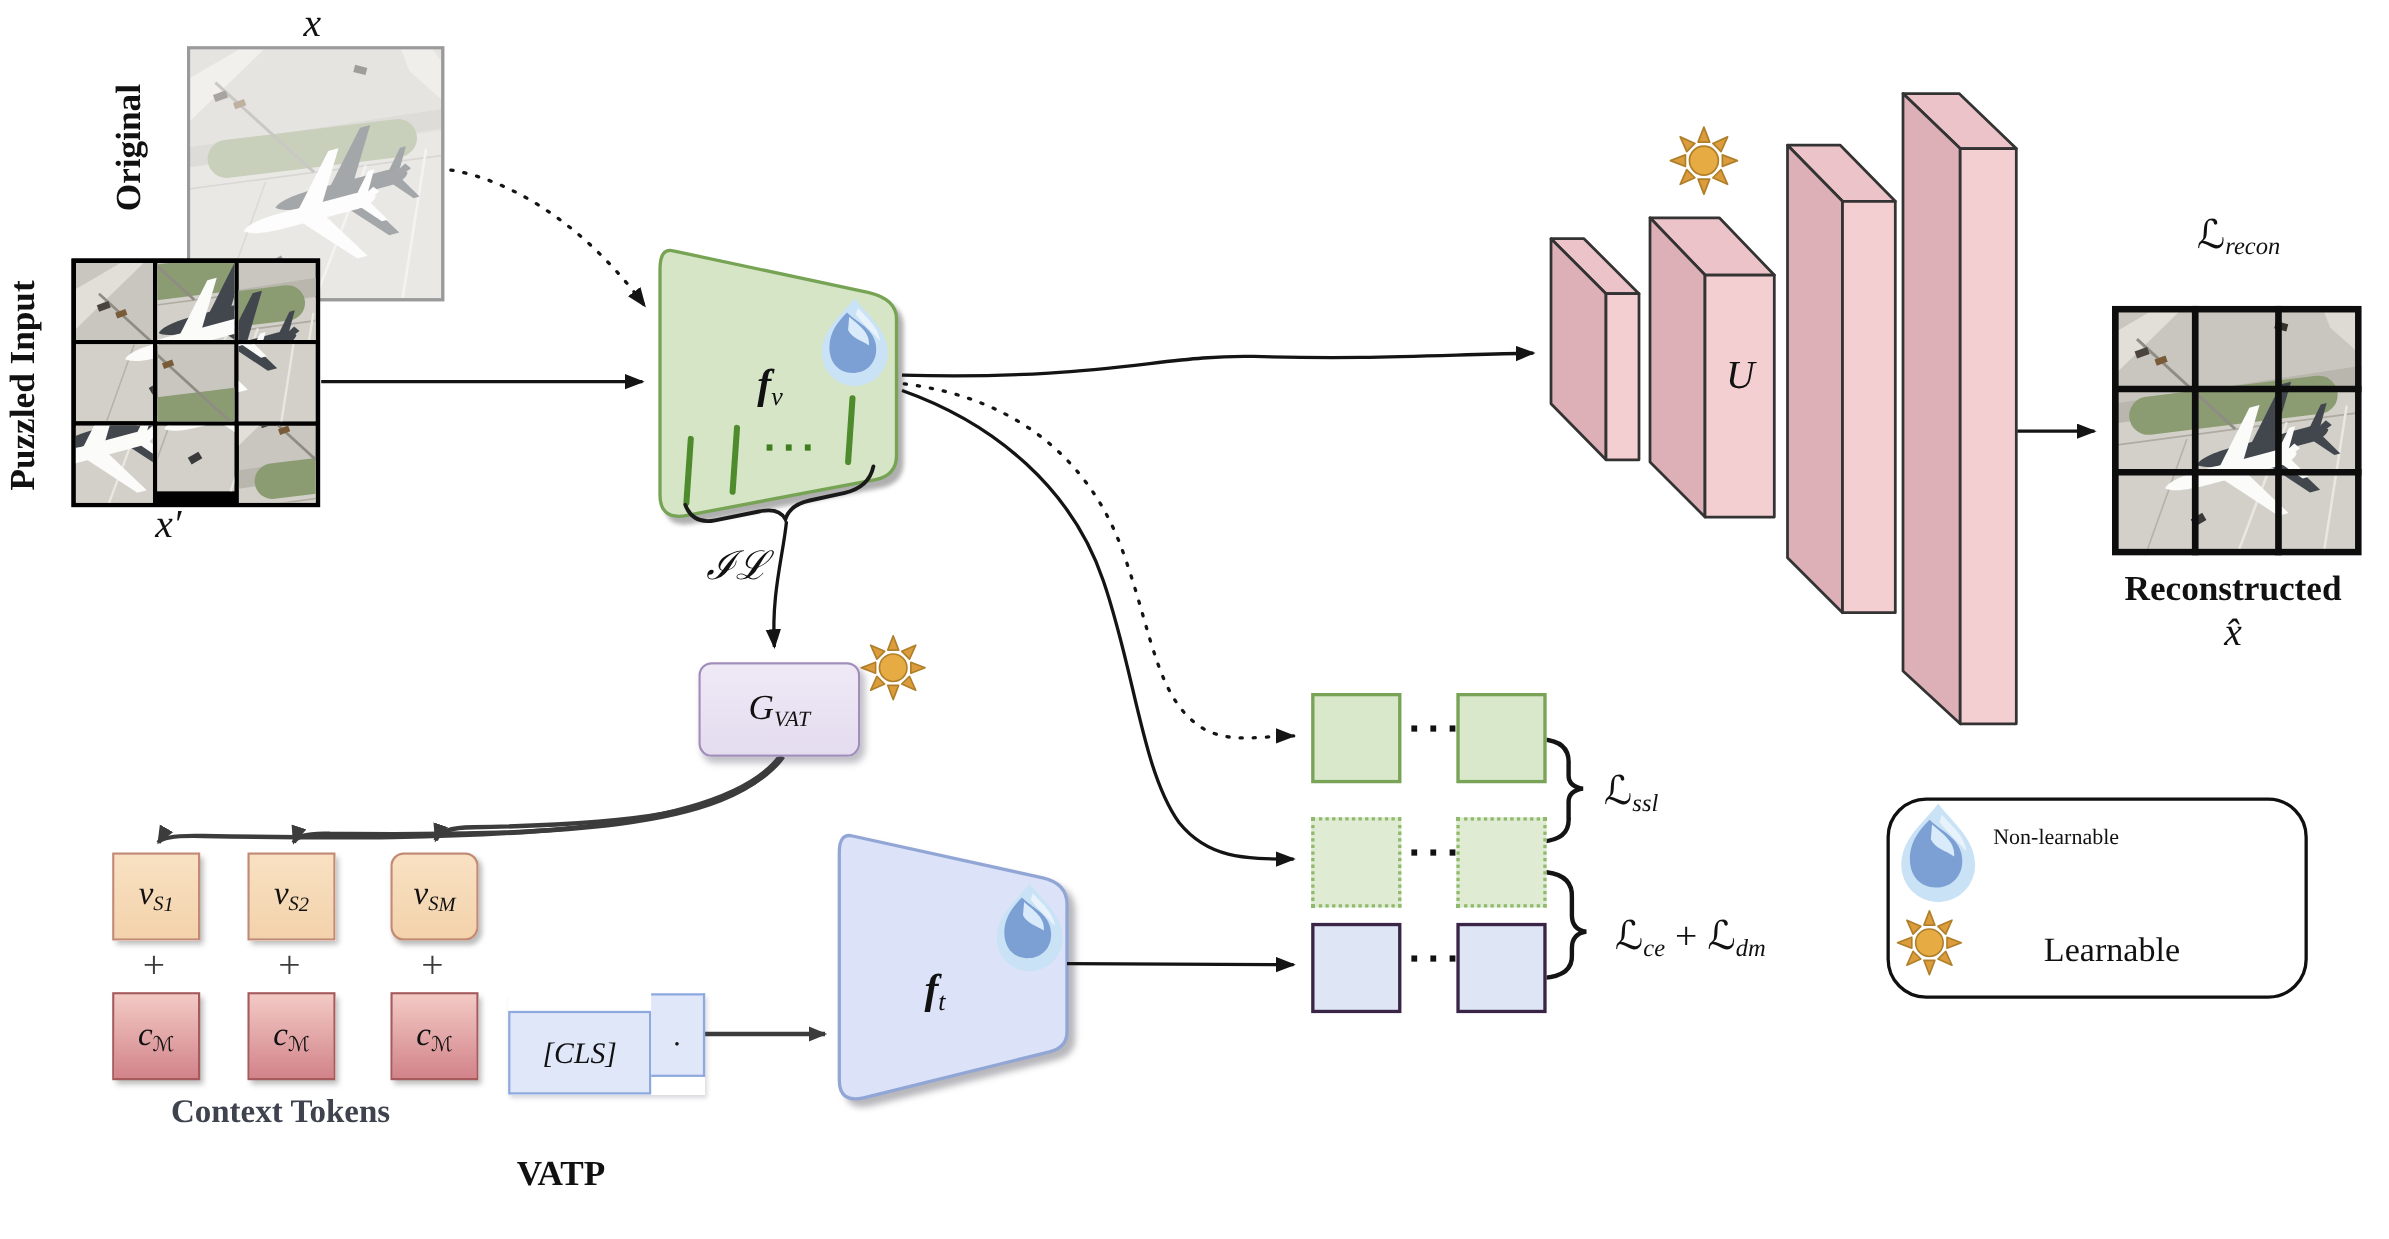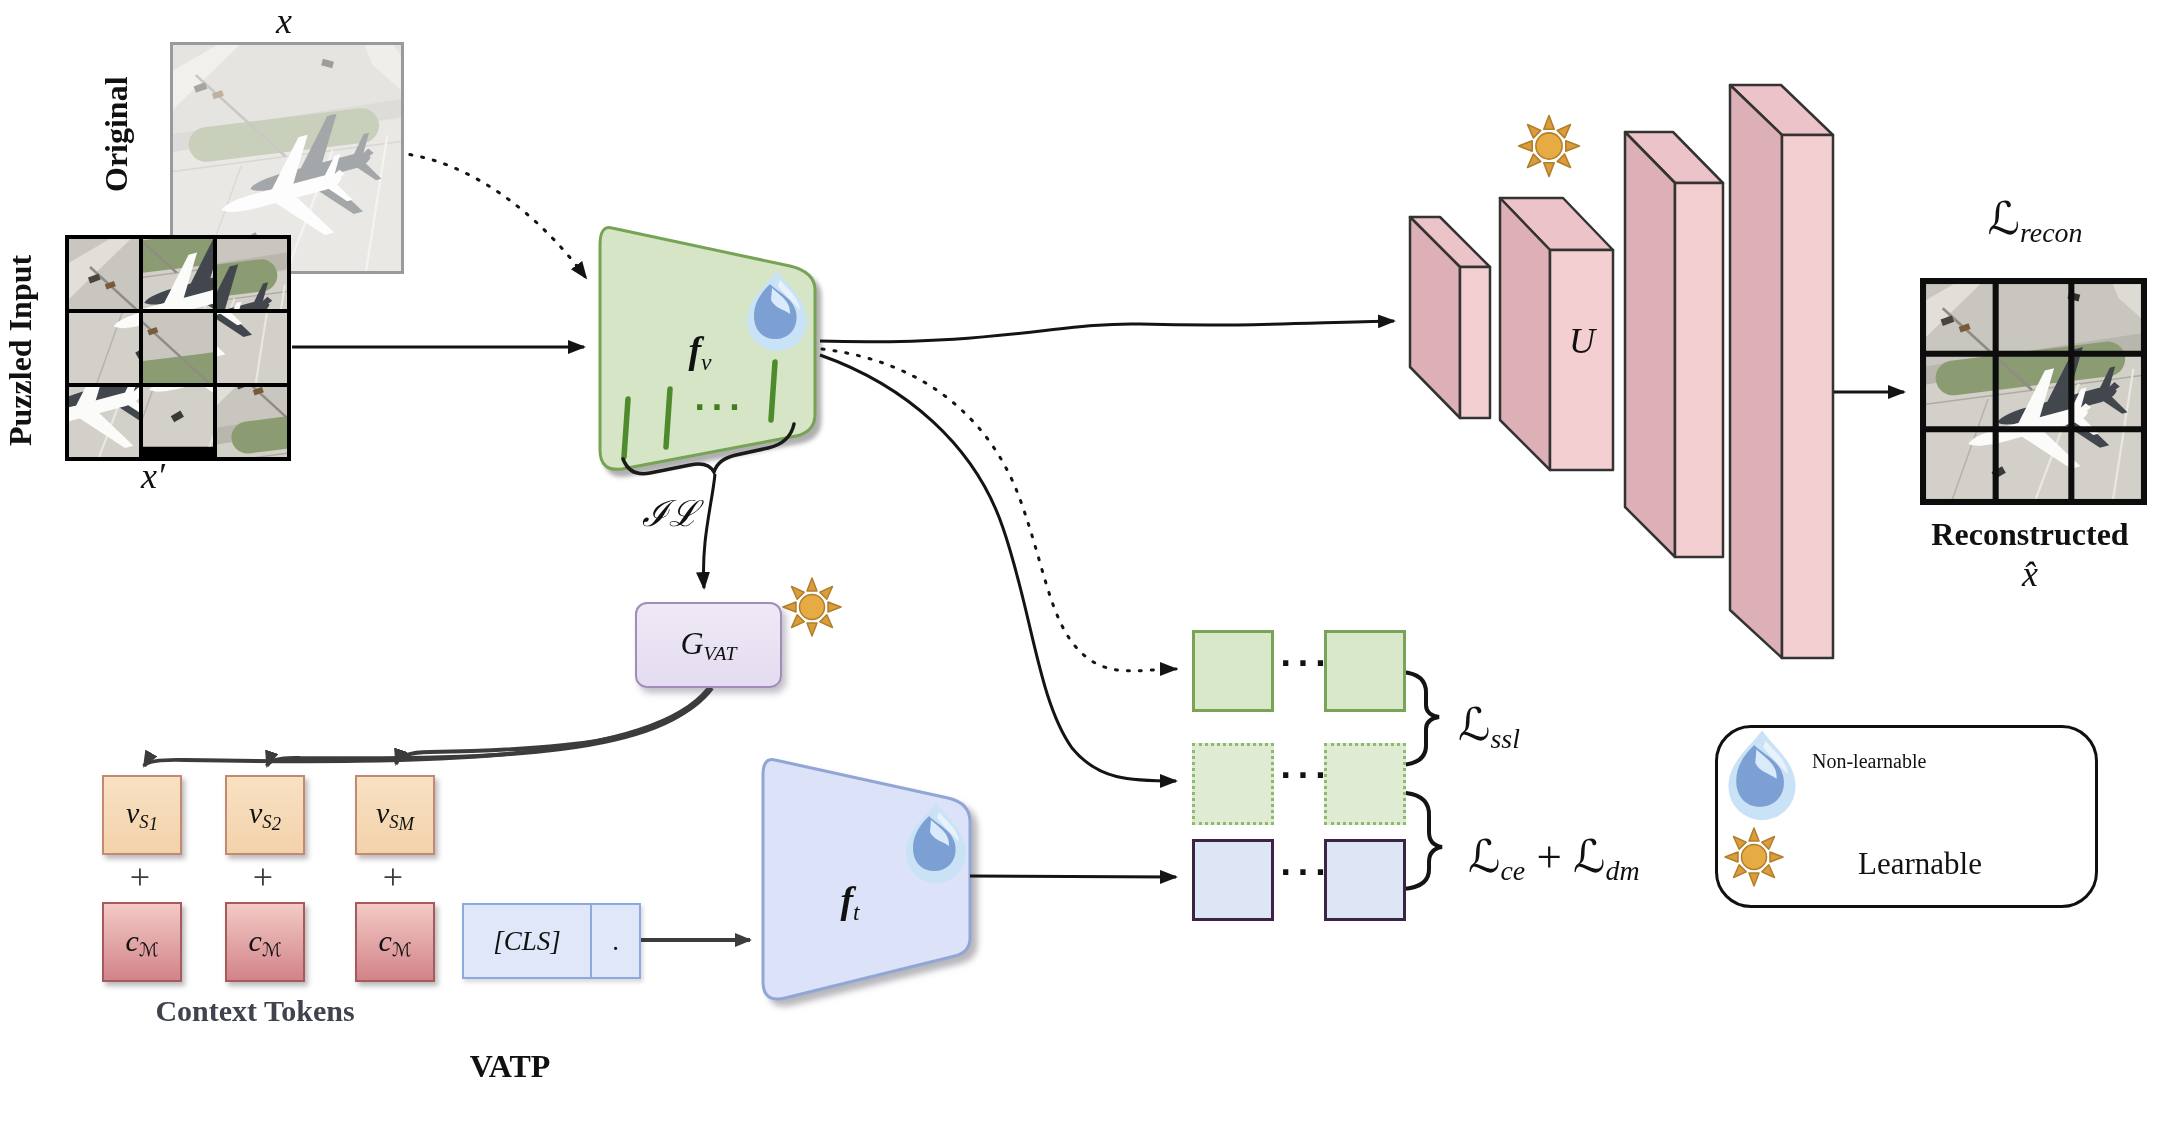--- a/index.html
+++ b/index.html
@@ -7,21 +7,21 @@
           font-family:"Liberation Serif","DejaVu Serif",serif;color:#111;}
   .abs{position:absolute;}
   .ctr{text-align:center;}
   .bold{font-weight:bold;}
   .ital{font-style:italic;}
   .cal{font-family:"DejaVu Sans","Liberation Serif",serif;font-style:italic;}
   .vert{writing-mode:vertical-rl;transform:rotate(180deg);text-align:center;}
   .msub{font-size:0.62em;font-style:italic;vertical-align:-0.28em;}
   .msubsub{font-size:0.62em;font-style:italic;vertical-align:-0.35em;}
   .bigmath{font-size:36px;font-style:italic;}
-  .loss{font-size:45px;}
+  .loss{font-size:36px;}
   .head{font-size:32px;font-weight:bold;}
   .gray-head{font-size:30px;font-weight:600;color:#3e434e;line-height:36px;}
   .token{position:absolute;width:76px;height:76px;display:flex;align-items:center;justify-content:center;
          box-shadow:3px 4px 5px rgba(60,60,60,.35);}
   .vtok{background:linear-gradient(180deg,#f8e1c2 0%,#f3d2ab 100%);border:2.5px solid #c28a73;}
   .ctok{background:linear-gradient(180deg,#f3cac5 0%,#d2838a 100%);border:2.5px solid #a65a5c;}
   .sq{position:absolute;width:76px;height:76px;}
   .sq-g{background:#d9e8cb;border:3px solid #79a356;}
   .sq-gd{background:#e0ebd3;border:3px dotted #8fba6d;}
   .sq-b{background:#dee6f6;border:3px solid #3a2547;}
@@ -263,21 +263,21 @@
     </span>
   </div>
 
 
   <div class="token vtok" style="left:102px;top:775px;">
     <span style="font-size:30px;"><span class="ital">v</span><span class="msub">S</span><span class="msubsub">1</span></span>
   </div>
   <div class="token vtok" style="left:225px;top:775px;">
     <span style="font-size:30px;text-align:center;"><span class="ital">v</span><span class="msub">S</span><span class="msubsub">2</span></span>
   </div>
-  <div class="token vtok" style="left:355px;top:775px;">
+  <div class="token vtok" style="left:355px;top:775px;border-radius:12px;">
     <span style="font-size:30px;"><span class="ital">v</span><span class="msub">S</span><span class="msubsub">M</span></span>
   </div>
 
   <div class="abs ctr" style="left:110px;top:856px;width:60px;font-size:36px;color:#3c3c3c;"><span>+</span></div>
   <div class="abs ctr" style="left:233px;top:856px;width:60px;font-size:36px;color:#3c3c3c;"><span>+</span></div>
   <div class="abs ctr" style="left:363px;top:856px;width:60px;font-size:36px;color:#3c3c3c;"><span>+</span></div>
 
   <div class="token ctok" style="left:102px;top:902px;">
     <span style="font-size:30px;"><span class="ital">c</span><span class="msub cal">ℳ</span></span>
   </div>
@@ -286,21 +286,21 @@
   </div>
   <div class="token ctok" style="left:355px;top:902px;">
     <span style="font-size:30px;"><span class="ital">c</span><span class="msub cal">ℳ</span></span>
   </div>
 
   <div class="abs ctr gray-head" style="left:120px;top:993px;width:270px;">
     <span>Context Tokens</span>
   </div>
 
   <div id="cls-strip" class="abs">
-    <div class="cls-cell" style="width:126px;height:72px;">
+    <div class="cls-cell" style="width:126px;height:72px;margin-top:16px;">
       <span class="ital" style="font-size:27px;">[CLS]</span>
     </div>
     <div class="cls-cell" style="width:47px;height:72px;border-left:none;">
       <span style="font-size:27px;">.</span>
     </div>
   </div>
 
   <div class="abs ctr" style="left:805px;top:878px;width:90px;font-size:38px;">
     <span class="ital bold">f</span><span class="msub">t</span>
   </div>

